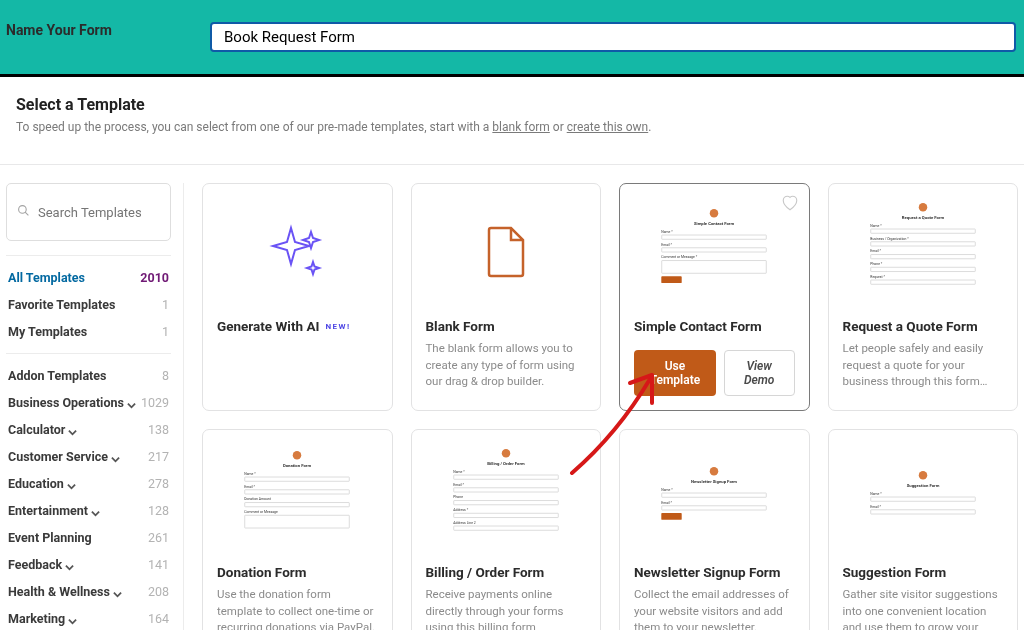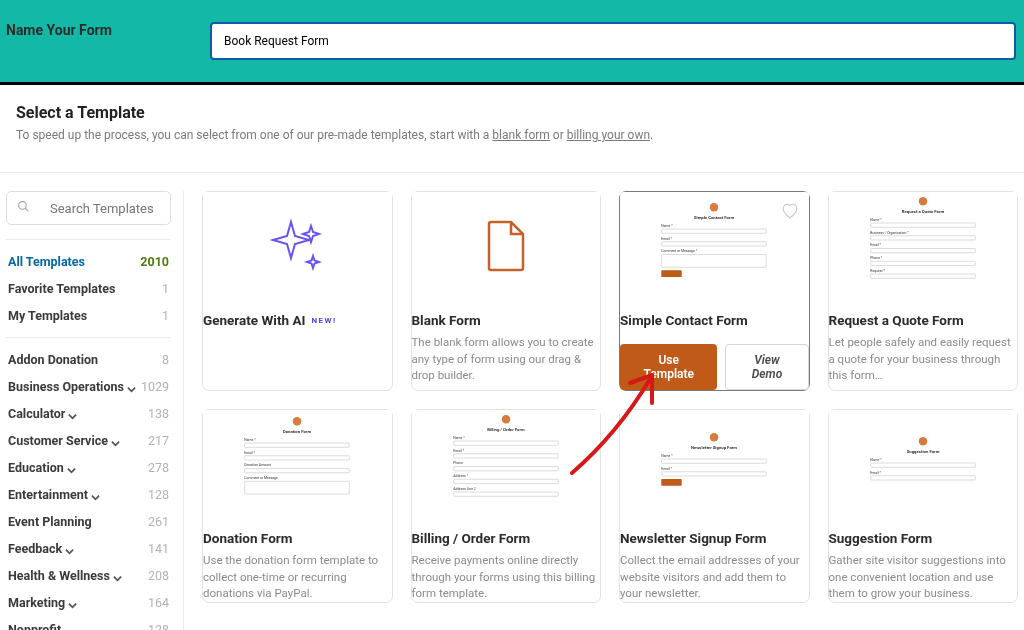--- a/index.html
+++ b/index.html
@@ -1,53 +1,53 @@
 <!DOCTYPE html>
 <html><head>
 <meta charset="utf-8">
 <style>
 * { margin:0; padding:0; box-sizing:border-box; font-family:-apple-system,BlinkMacSystemFont,"Segoe UI",Roboto,sans-serif; }
 body { background:#fff; color:#333; font-size:13px; }
 
 
 .topbar { background:#14b8a6; border-bottom:3px solid #000000; padding:22px 0 22px 0; display:flex; align-items:flex-start; }
 .topbar-label { font-weight:700; font-size:14px; color:#2b2b2b; padding-left:6px; width:210px; }
-.name-input { flex:1; margin-right:8px; padding:10px 12px; font-size:12px; border:2px solid #0f5aa7; border-radius:4px; background:#fff; }
+.name-input { flex:1; margin-right:8px; padding:4px 12px; font-size:15px; border:2px solid #0f5aa7; border-radius:4px; background:#fff; }
 
 
 .subhead { padding:18px 16px 14px; }
 .subhead h2 { font-size:16px; font-weight:700; color:#222; margin-bottom:6px; }
 .subhead p { font-size:12px; color:#7a7a7a; }
 .subhead p .link { color:#7a7a7a; text-decoration:underline; cursor:pointer; }
 .divider { height:1px; background:#e8e8e9; margin:16px 0 18px; }
 
 
 .layout { display:flex; padding:0 6px; gap:18px; }
 .sidebar { width:178px; flex-shrink:0; border-right:1px solid #ececec; padding-right:12px; }
 .content { flex:1; }
 
 
-.search-wrap { display:flex; align-items:center; gap:20px; padding:8px 10px; border:1px solid #dedede; border-radius:5px; color:#a3a3a3; margin-bottom:14px; }
+.search-wrap { display:flex; align-items:center; gap:8px; padding:20px 10px; border:1px solid #dedede; border-radius:5px; color:#a3a3a3; margin-bottom:14px; }
 .search-wrap svg { width:13px; height:13px; stroke:#a3a3a3; }
 .search-wrap input { border:none; outline:none; font-size:13px; color:#444; width:100%; background:transparent; }
 
 
 .side-section { border-top:1px solid #ececec; padding:8px 0; }
 .side-section:first-of-type { border-top:none; padding-top:0; }
 .side-item { display:flex; justify-content:space-between; align-items:center; padding:6px 2px; font-size:12.5px; cursor:pointer; }
 .side-item .label { display:flex; align-items:center; gap:3px; font-weight:700; color:#3a3a3a; }
 .side-item .count { color:#b3b3b3; font-weight:400; }
 .side-item.active .label { color:#0369a1; }
-.side-item.active .count { color:#4d7c0f; font-weight:700; }
+.side-item.active .count { color:#701a75; font-weight:700; }
 .chev { width:9px; height:9px; }
 .chev svg { width:9px; height:9px; stroke:#555; stroke-width:2; fill:none; }
 
 
 .grid { display:grid; grid-template-columns:repeat(4,1fr); gap:18px; }
-.card { border:1px solid #e2e2e3; border-radius:7px; display:flex; flex-direction:column; position:relative; }
+.card { border:1px solid #e2e2e3; border-radius:7px; padding:14px; display:flex; flex-direction:column; position:relative; }
 .card.expanded { border-color:#7a7a7a; }
 .thumb { height:110px; background:#fff; border-radius:4px; display:flex; align-items:center; justify-content:center; margin-bottom:10px; position:relative; overflow:hidden; }
 .card h3 { font-size:13.5px; font-weight:700; color:#2b2b2b; margin-bottom:6px; display:flex; align-items:center; gap:6px; }
 .card p { font-size:11.5px; line-height:1.45; color:#8b8b8b; }
 .new-badge { font-size:8px; letter-spacing:1.5px; color:#5048e5; font-weight:700; }
 
 .heart { position:absolute; top:10px; right:10px; width:18px; height:18px; }
 .heart svg { width:18px; height:18px; stroke:#c8c8c8; fill:none; stroke-width:1.5; }
 
 .card-actions { display:flex; gap:8px; margin-top:10px; }
@@ -79,21 +79,21 @@
 <body>
 
 <div class="topbar">
   <div class="topbar-label">Name Your Form</div>
   <input class="name-input" type="text" value="Book Request Form" style="">
 </div>
 
 <div class="subhead">
   <h2>Select a Template</h2>
   <p>
-    <span>To speed up the process, you can select from one of our pre-made templates, start with a </span><span class="link">blank form</span><span> or </span><span class="link">billing your own</span><span>.</span>
+    <span>To speed up the process, you can select from one of our pre-made templates, start with a </span><span class="link">blank form</span><span> or </span><span class="link">create this own</span><span>.</span>
   </p>
 </div>
 <div class="divider"></div>
 
 <div class="layout">
 
   <aside class="sidebar">
 
     <div class="search-wrap">
       <span>
@@ -114,21 +114,21 @@
           <span class="label">Favorite Templates</span>
           <span class="count">1</span>
         </div>
         <div class="side-item">
           <span class="label">My Templates</span>
           <span class="count">1</span>
         </div>
       </div>
     <div class="side-section" id="cats">
         <div class="side-item">
-          <span class="label">Addon Donation</span>
+          <span class="label">Addon Templates</span>
           <span class="count">8</span>
         </div>
         <div class="side-item">
           <span class="label">Business Operations<span class="chev"><svg viewBox="0 0 10 10">
                 <path d="M1 3 L5 7 L9 3"></path>
               </svg></span></span>
           <span class="count">1029</span>
         </div>
         <div class="side-item">
           <span class="label">Calculator<span class="chev"><svg viewBox="0 0 10 10">

